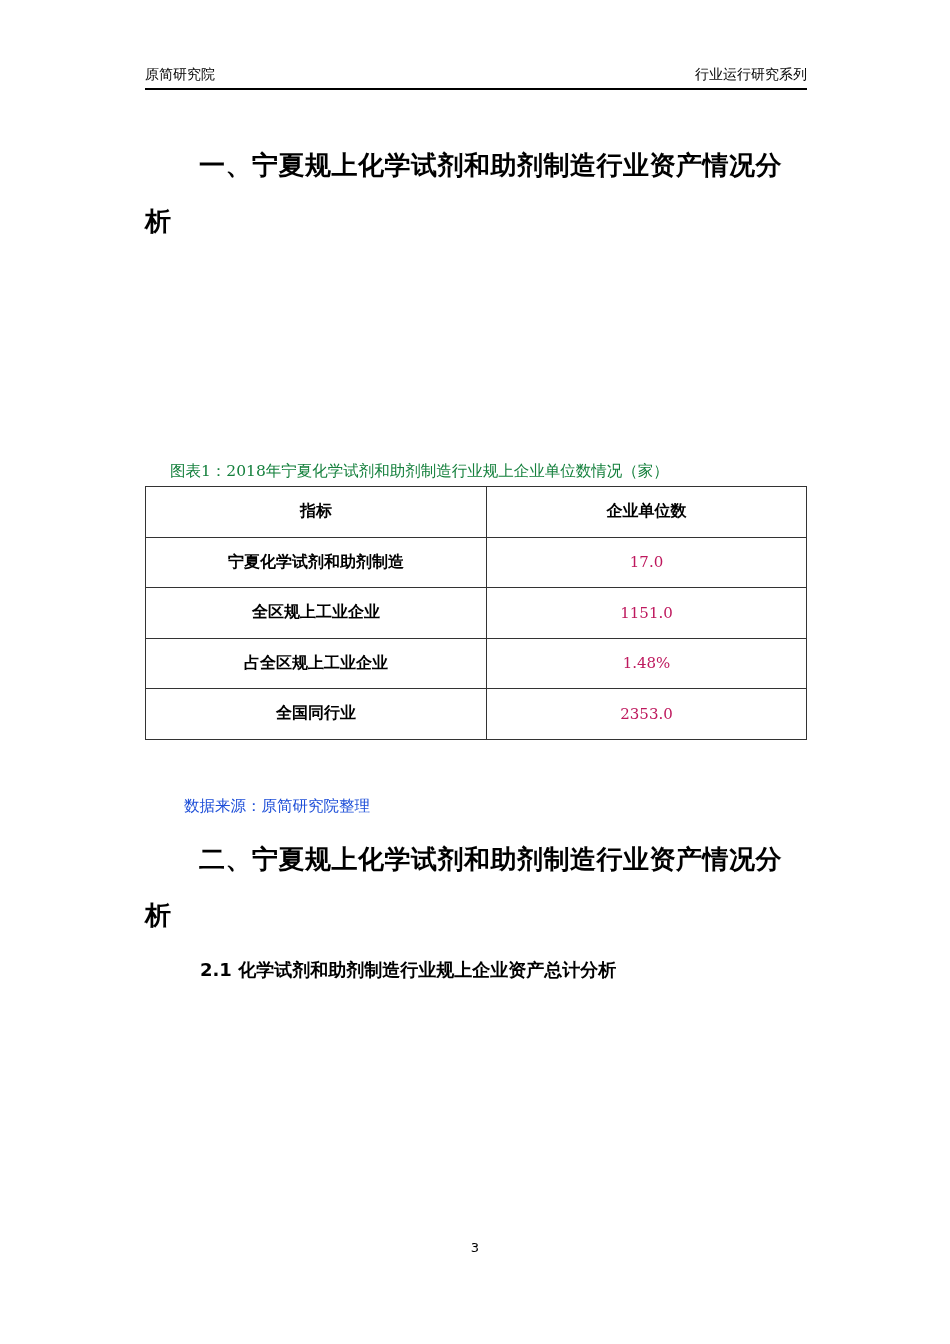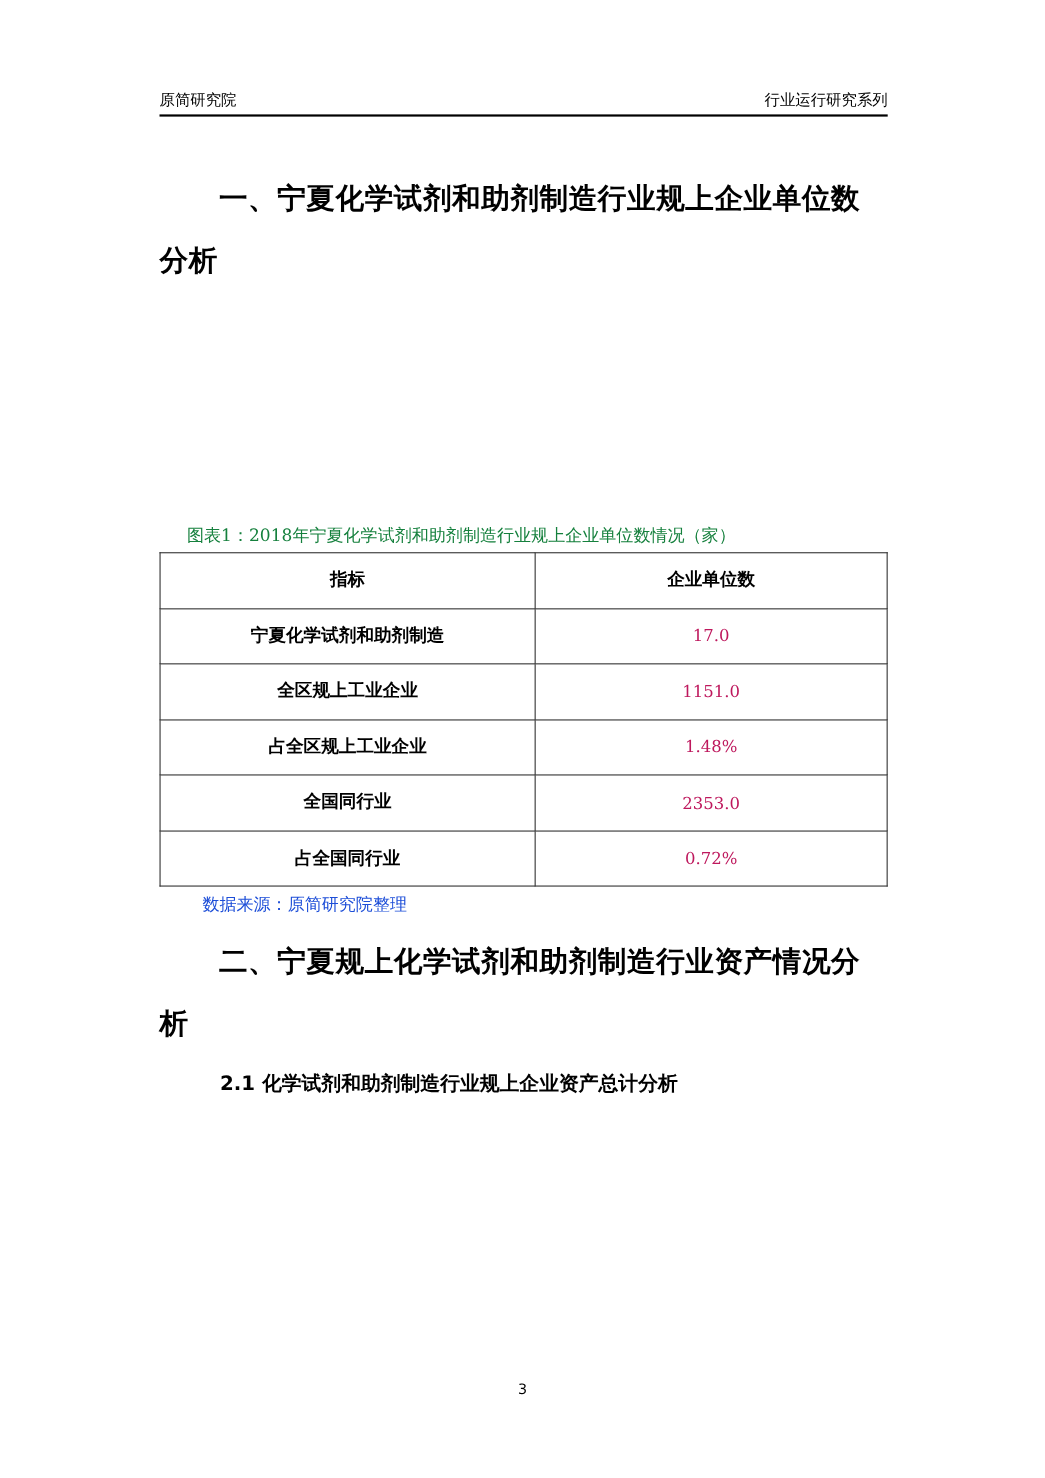--- a/index.html
+++ b/index.html
@@ -1,17 +1,17 @@
 <!DOCTYPE html>
 <html><head>
 <meta charset="utf-8">
 <style>
   html, body { margin: 0; padding: 0; background: #ffffff; }
   body { width: 950px; height: 1344px; position: relative; overflow: hidden; color: #000; }
-  .page { position: absolute; left: 0; top: 16px; width: 950px; height: 956px; text-decoration: underline; }
+  .page { position: absolute; left: 0; top: 0; width: 950px; height: 956px; text-decoration: underline; }
 
   .header { position: absolute; left: 145px; top: 64px; width: 662px; height: 24px; border-bottom: 2px solid #000; }
   .header-left { position: absolute; left: 0; top: 2px; font-family: "DejaVu Sans", sans-serif; font-size: 14px; }
   .header-right { position: absolute; right: 0; top: 2px; font-family: "DejaVu Sans", sans-serif; font-size: 14px; }
 
   .h1 { position: absolute; left: 145px; width: 662px; font-family: "DejaVu Sans", sans-serif; font-weight: bold; font-size: 26px; line-height: 56px; text-indent: 54px; letter-spacing: 0.5px; }
   .h2 { position: absolute; left: 200px; font-family: "DejaVu Sans", sans-serif; font-weight: bold; font-size: 18px; line-height: 30px; }
 
   .para { position: absolute; left: 145px; width: 662px; font-family: "DejaVu Serif", serif; font-size: 23px; line-height: 50.5px; text-indent: 50px; text-align: justify; letter-spacing: 0.3px; }
 
@@ -31,21 +31,21 @@
 </head>
 <body>
 
 <div class="page">
 
   <div class="header">
     <span class="header-left">原简研究院</span>
     <span class="header-right">行业运行研究系列</span>
   </div>
 
-  <div class="h1" style="top:137px;">一、宁夏化学试剂和助剂制造行业规上企业单位数分析</div>
+  <div class="h1" style="top:137px;">一、宁夏规上化学试剂和助剂制造行业资产情况分析</div>
 
 
   <div class="caption">图表1：2018年宁夏化学试剂和助剂制造行业规上企业单位数情况（家）</div>
 
   <table class="data">
     <colgroup>
         <col class="c1">
         <col>
       </colgroup>
     <tbody>
@@ -62,24 +62,20 @@
       <td class="value">1151.0</td>
     </tr>
     <tr>
       <td class="label">占全区规上工业企业</td>
       <td class="value">1.48%</td>
     </tr>
     <tr>
       <td class="label">全国同行业</td>
       <td class="value">2353.0</td>
     </tr>
-    <tr>
-      <td class="label">占全国同行业</td>
-      <td class="value">0.72%</td>
-    </tr>
   </tbody>
     </table>
 
   <div class="source">数据来源：原简研究院整理</div>
 
   <div class="h1" style="top:831px;">二、宁夏规上化学试剂和助剂制造行业资产情况分析</div>
 
   <div class="h2" style="top:955px;">2.1 化学试剂和助剂制造行业规上企业资产总计分析</div>
 
 

